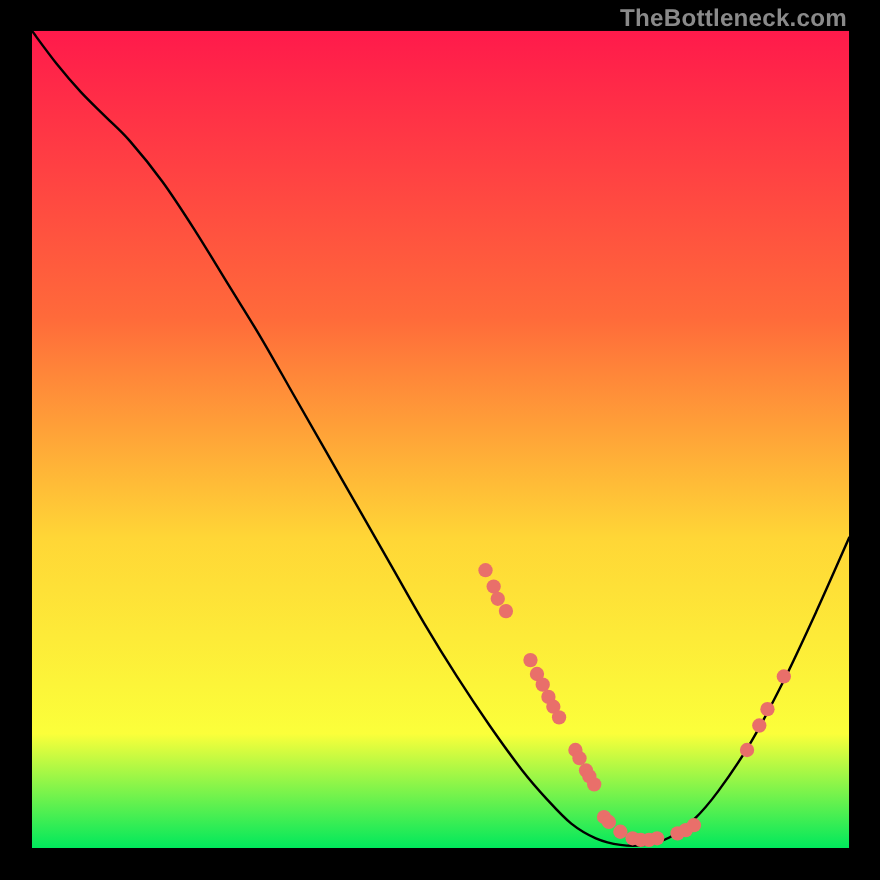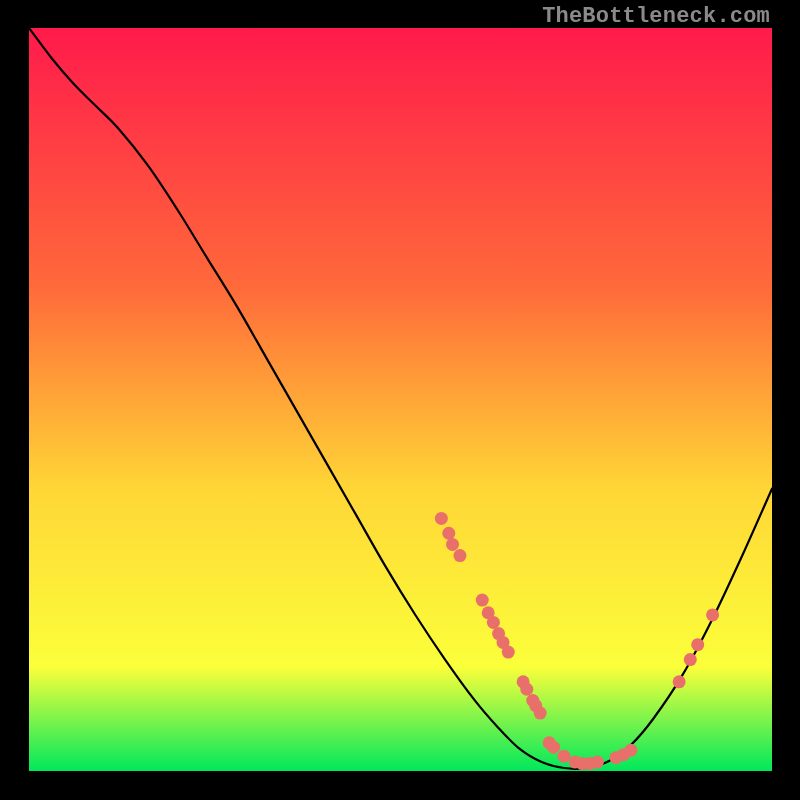--- a/index.html
+++ b/index.html
@@ -22,21 +22,21 @@
     position: absolute;
     left: 0;
     top: 0;
     width: 743px;
     height: 743px;
   }
   .watermark {
     position: absolute;
     top: 4px;
     right: 30px;
-    font-family: Liberation Mono, monospace;
+    font-family: Liberation Sans, sans-serif;
     font-size: 22px;
     font-weight: 600;
     color: #8a8a8a;
     letter-spacing: 0.2px;
   }
   svg { display: block; }
 </style>
 </head>
 <body>
 

